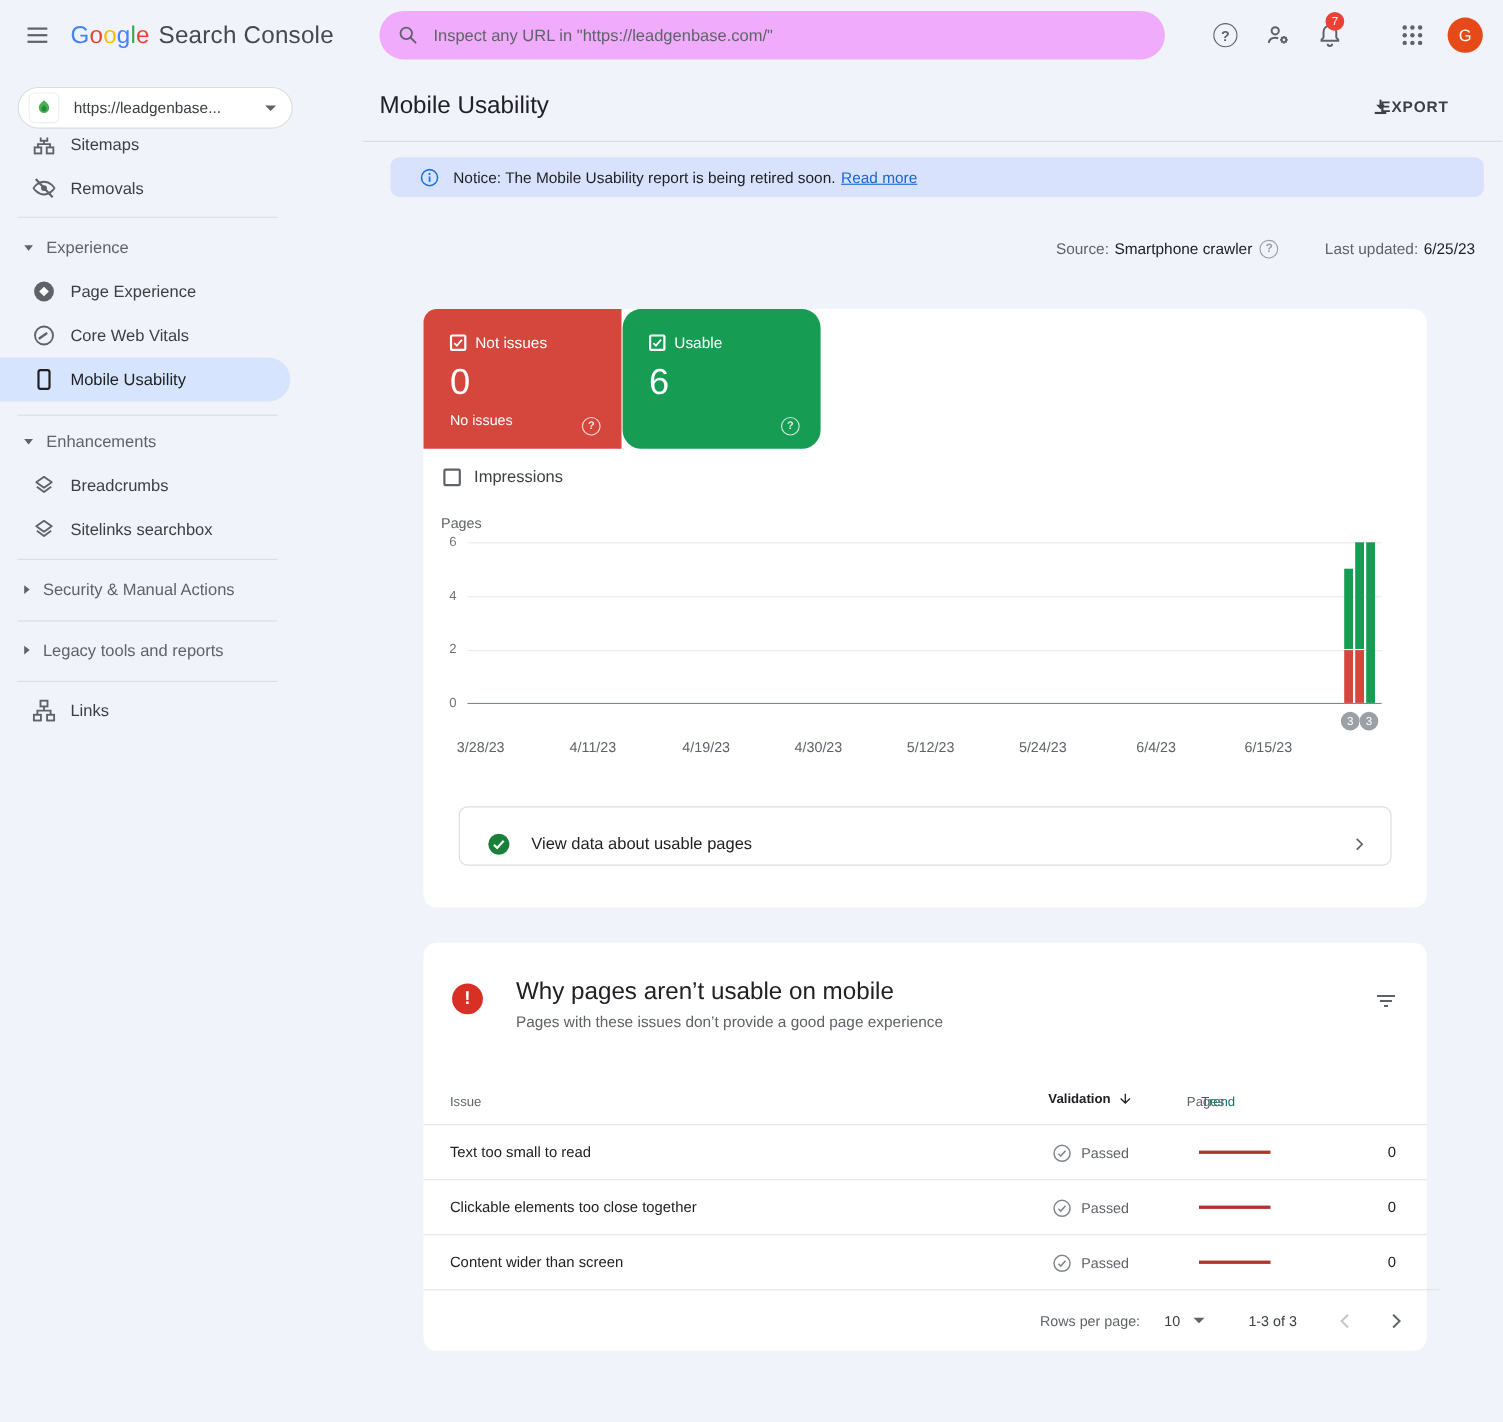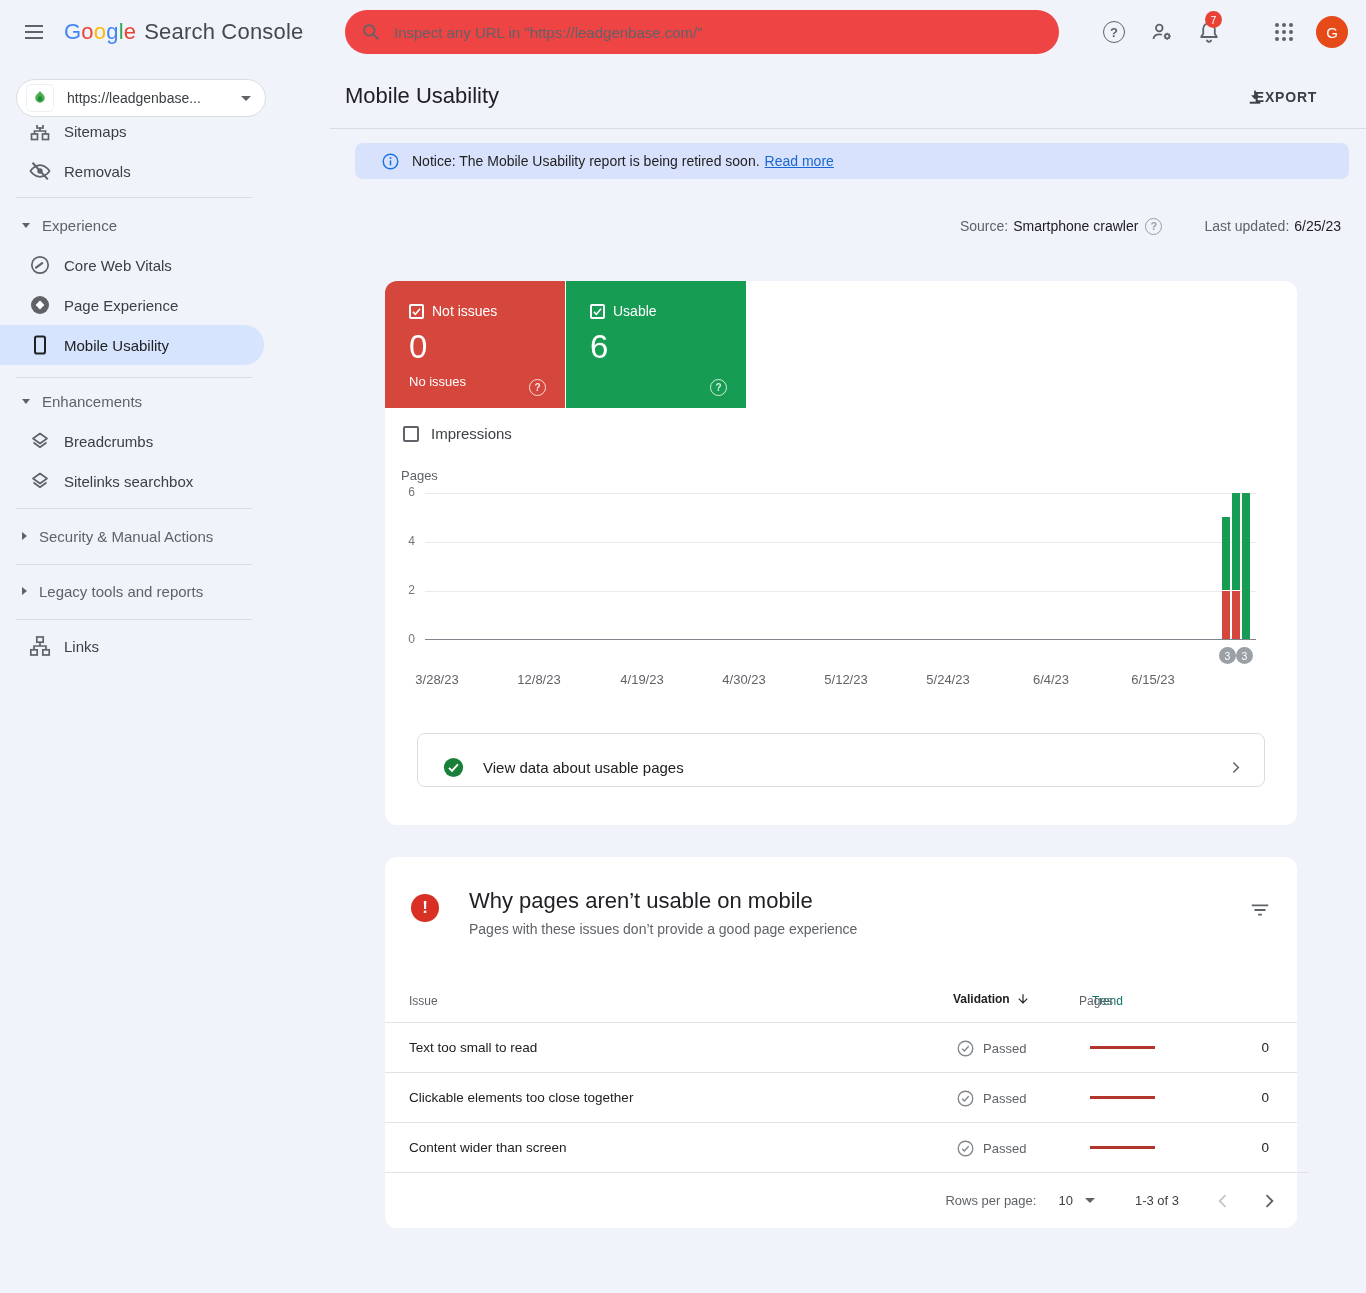--- a/index.html
+++ b/index.html
@@ -7,21 +7,21 @@
   body { font-family:"Liberation Sans","DejaVu Sans",sans-serif; color:#202124; }
   .app { position:relative; width:1366px; height:1293px; overflow:hidden; background:#f0f3fa; }
 
   
   .topbar { position:absolute; top:0; left:0; width:1366px; height:64px; }
   .hamburger { position:absolute; left:22px; top:20px; width:28px; height:24px; display:flex; flex-direction:column; justify-content:center; gap:4px; cursor:pointer; background:none; border:none; }
   .hamburger span { display:block; width:18px; height:2px; background:#5f6368; margin-left:3px; }
   .logo { position:absolute; left:64px; top:0; height:64px; display:flex; align-items:center; font-size:22px; letter-spacing:.2px;justify-content:space-between; }
   .logo .gletters { font-weight:500; }
   .logo .suffix { color:#45484c; margin-left:8px; font-weight:400; }
-  .searchbox { position:absolute; left:345px; top:10px; width:714px; height:44px; background:#ef4444; border-radius:22px; display:flex; align-items:center; padding:0 16px; }
+  .searchbox { position:absolute; left:345px; top:10px; width:714px; height:44px; background:#f0abfc; border-radius:22px; display:flex; align-items:center; padding:0 16px; }
   .searchbox svg { flex:0 0 auto; color:#5f6368; }
   .searchbox input { flex:1; border:none; outline:none; background:transparent; font-size:15px; color:#202124; margin-left:13px; font-family:inherit; }
   .searchbox input::placeholder { color:#5f6368; }
   .icon-btn { position:absolute; top:20px; width:24px; height:24px; color:#5f6368; cursor:pointer; background:none; border:none; padding:0; }
   .help-circ { width:22px; height:22px; border:1.7px solid #5f6368; border-radius:50%; font-size:13px; font-weight:700; color:#5f6368; display:flex; align-items:center; justify-content:center; }
   .bell-badge { position:absolute; left:1205px; top:11px; width:17px; height:17px; background:#e94235; border-radius:50%; color:#fff; font-size:10.5px; display:flex; align-items:center; justify-content:center; z-index:2; }
   .avatar { position:absolute; left:1316px; top:16px; width:32px; height:32px; border-radius:50%; background:#e64a19; color:#fff; font-size:15px; font-weight:500; display:flex; align-items:center; justify-content:center; cursor:pointer; }
 
   
   .sidebar { position:absolute; top:64px; left:0; width:330px; height:1229px; }
@@ -56,21 +56,21 @@
   .source-row .gy { color:#5f6368; }
   .source-row .dk { color:#202124; margin-left:5px; }
   .source-row .qicon { width:17px; height:17px; border:1.4px solid #9aa0a6; border-radius:50%; color:#9aa0a6; font-size:11px; font-weight:700; display:flex; align-items:center; justify-content:center; margin-left:7px; cursor:pointer; }
   .source-row .gap { width:42px; }
 
   
   .card { position:absolute; background:#fff; border-radius:12px; }
   .card1 { left:385px; top:281px; width:912px; height:544px; }
   .card2 { left:385px; top:857px; width:912px; height:371px; }
 
-  .sumbox { position:absolute; top:0; width:180px; height:127px; color:#fff; padding:22px 16px 0 24px; cursor:pointer; }
+  .sumbox { position:absolute; top:0; width:180px; height:127px; color:#fff; padding:22px 16px 0 24px; cursor:pointer;border-radius:17px; }
   .sumbox.red { left:0; border-radius:12px 0 0 0; }
   .sumbox.green { left:181px; }
   .cbx { width:15px; height:15px; border:2px solid #fff; border-radius:2px; display:inline-flex; align-items:center; justify-content:center; }
   .sumrow { display:flex; align-items:center; gap:8px; font-size:14px; }
   .sumval { font-size:33px; font-weight:400; margin-top:9px; }
   .sumsub { font-size:13px; margin-top:8px; }
   .sumhelp { position:absolute; right:19px; bottom:12px; width:17px; height:17px; border:1.4px solid rgba(255,255,255,.8); border-radius:50%; color:rgba(255,255,255,.85); font-size:10px; font-weight:700; display:flex; align-items:center; justify-content:center; cursor:pointer; }
 
   .imp-row { position:absolute; left:18px; top:144px; display:flex; align-items:center; cursor:pointer; }
   .imp-cb { width:16px; height:16px; border:2px solid #5f6368; border-radius:2px; }
@@ -227,36 +227,36 @@
 
       <div class="nav-div" style="margin-top:6px; margin-bottom:7px;"></div>
 
       <div class="nav-head">
         <span class="tri down"></span>
         <span class="hlabel">Experience</span>
       </div>
 
       <div class="nav-item">
         <span class="nicon">
+          <svg width="24" height="24" viewBox="0 0 24 24">
+              <circle cx="12" cy="12" r="9" fill="currentColor"></circle>
+              <rect x="8.9" y="8.9" width="6.2" height="6.2" fill="#fff" transform="rotate(45 12 12)"></rect>
+            </svg>
+        </span>
+        <span class="nlabel">Page Experience</span>
+      </div>
+
+      <div class="nav-item">
+        <span class="nicon">
           <svg width="24" height="24" viewBox="0 0 24 24" fill="none" stroke="currentColor">
               <circle cx="12" cy="12" r="8.2" stroke-width="1.7"></circle>
               <path d="M8 14.6l6.2-4.4" stroke-width="2.2" stroke-linecap="round"></path>
             </svg>
         </span>
         <span class="nlabel">Core Web Vitals</span>
-      </div>
-
-      <div class="nav-item">
-        <span class="nicon">
-          <svg width="24" height="24" viewBox="0 0 24 24">
-              <circle cx="12" cy="12" r="9" fill="currentColor"></circle>
-              <rect x="8.9" y="8.9" width="6.2" height="6.2" fill="#fff" transform="rotate(45 12 12)"></rect>
-            </svg>
-        </span>
-        <span class="nlabel">Page Experience</span>
       </div>
 
       <div class="nav-item selected">
         <span class="nicon">
           <svg width="24" height="24" viewBox="0 0 24 24" fill="none" stroke="currentColor" stroke-width="2">
               <rect x="7" y="3.5" width="10" height="17" rx="1.8"></rect>
             </svg>
         </span>
         <span class="nlabel">Mobile Usability</span>
       </div>
@@ -399,21 +399,21 @@
         <div class="bar" style="background: rgb(213, 71, 61); left: 797px; bottom: 1px; height: 48px;"></div>
         <div class="bar" style="background: rgb(22, 156, 83); left: 797px; bottom: 50px; height: 73px;"></div>
         <div class="bar" style="background: rgb(213, 71, 61); left: 807px; bottom: 1px; height: 48px;"></div>
         <div class="bar" style="background: rgb(22, 156, 83); left: 807px; bottom: 50px; height: 97px;"></div>
         <div class="bar" style="background: rgb(22, 156, 83); left: 817px; bottom: 1px; height: 146px;"></div>
         <div class="abadge" style="left: 794px; top: 154px;">3</div>
         <div class="abadge" style="left: 811px; top: 154px;">3</div>
       </div>
     <div class="xlabels">
         <div class="xlabel" style="left: -28px;">3/28/23</div>
-        <div class="xlabel" style="left: 74px;">12/8/23</div>
+        <div class="xlabel" style="left: 74px;">4/11/23</div>
         <div class="xlabel" style="left: 177px;">4/19/23</div>
         <div class="xlabel" style="left: 279px;">4/30/23</div>
         <div class="xlabel" style="left: 381px;">5/12/23</div>
         <div class="xlabel" style="left: 483px;">5/24/23</div>
         <div class="xlabel" style="left: 586px;">6/4/23</div>
         <div class="xlabel" style="left: 688px;">6/15/23</div>
       </div>
 
     <div class="viewdata">
       <svg width="23" height="23" viewBox="0 0 24 24">

